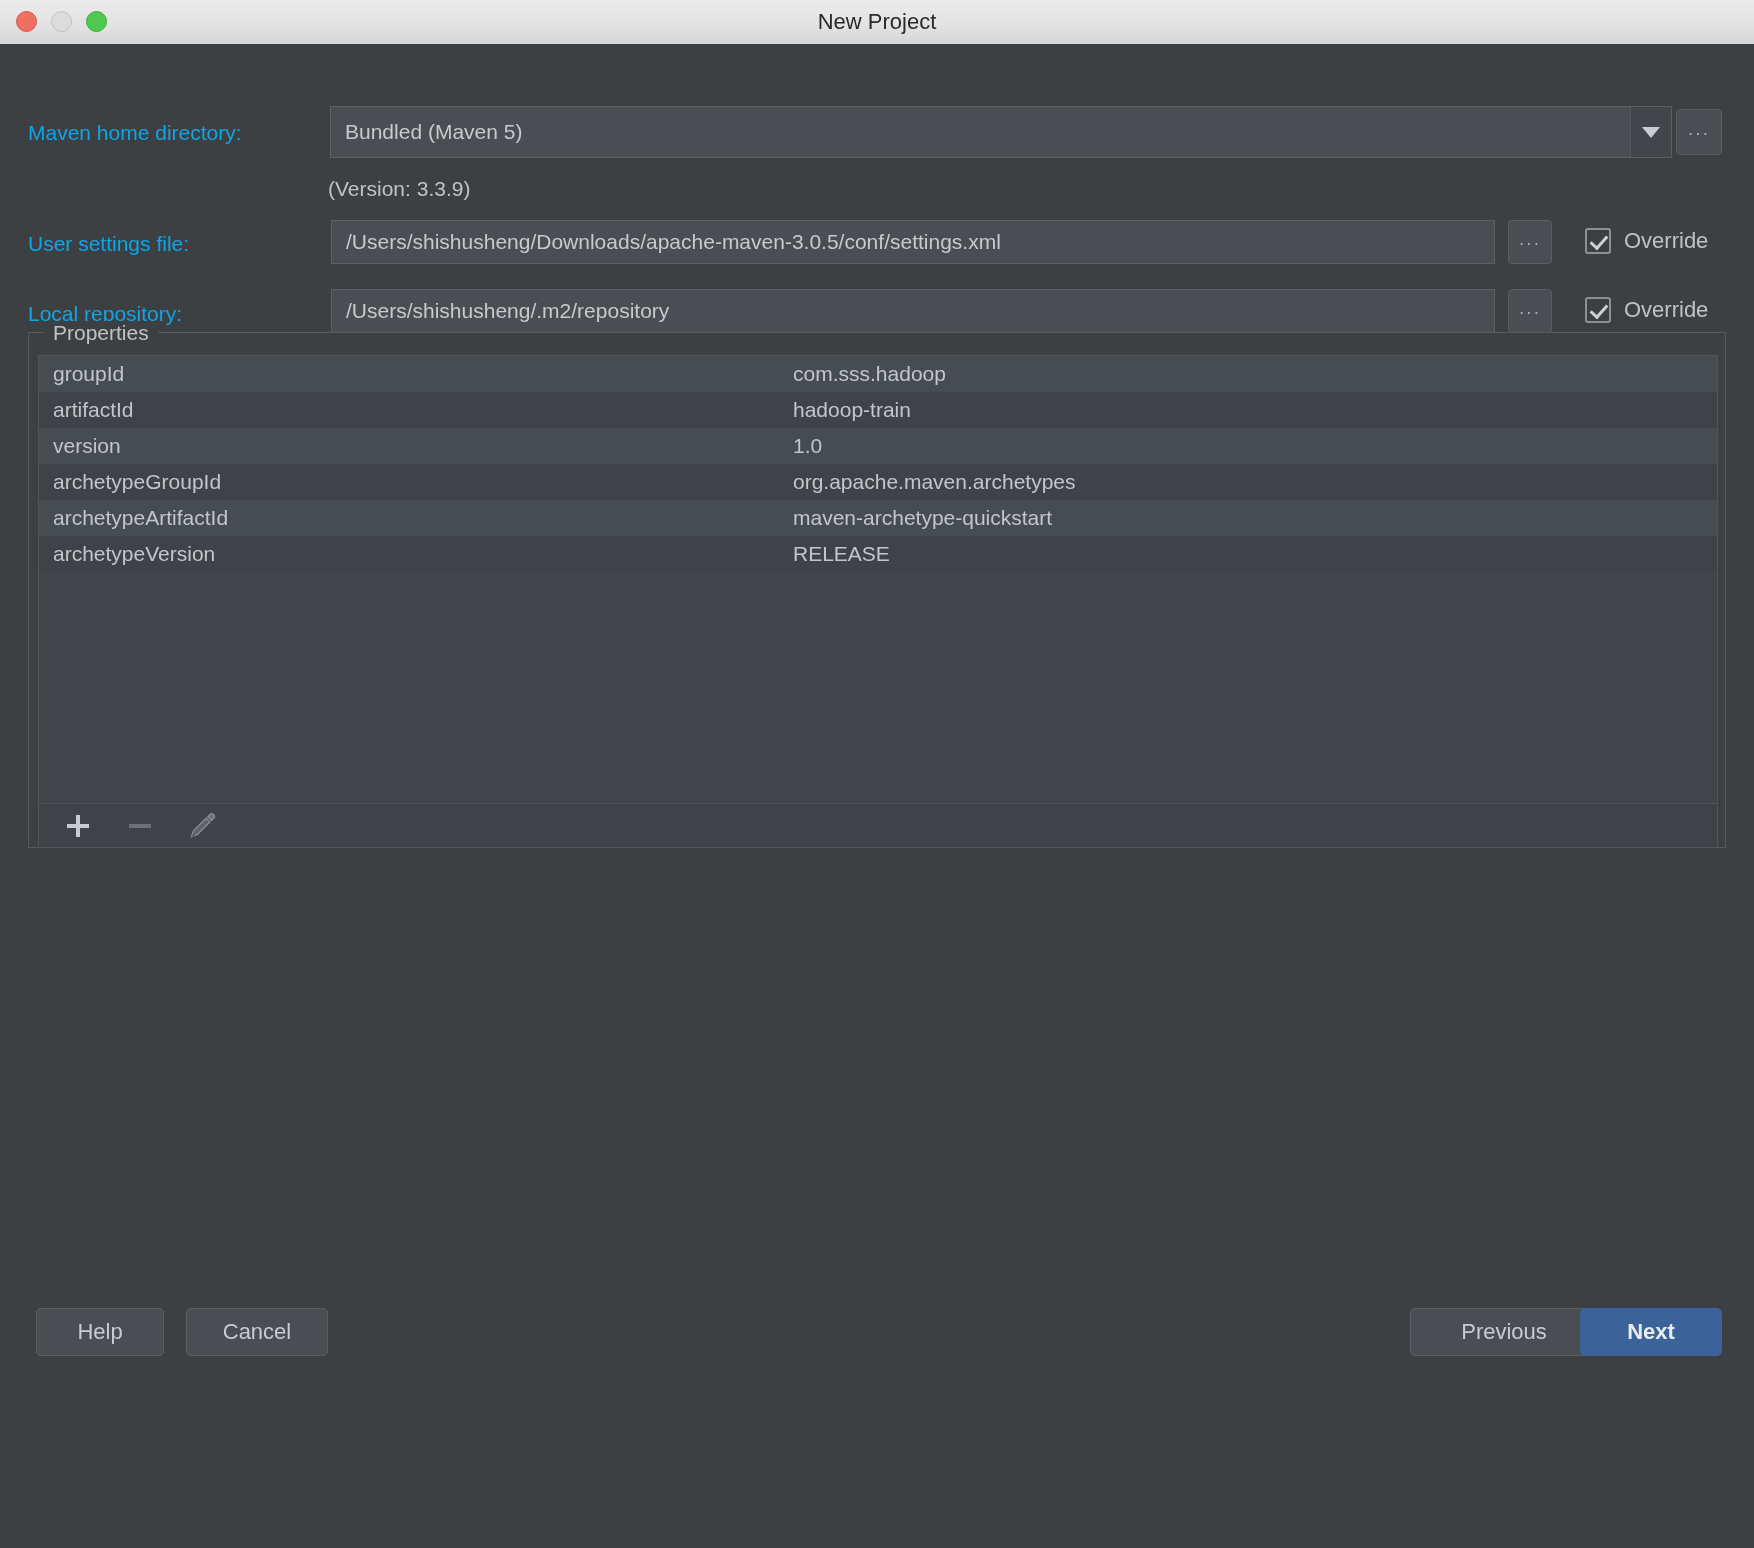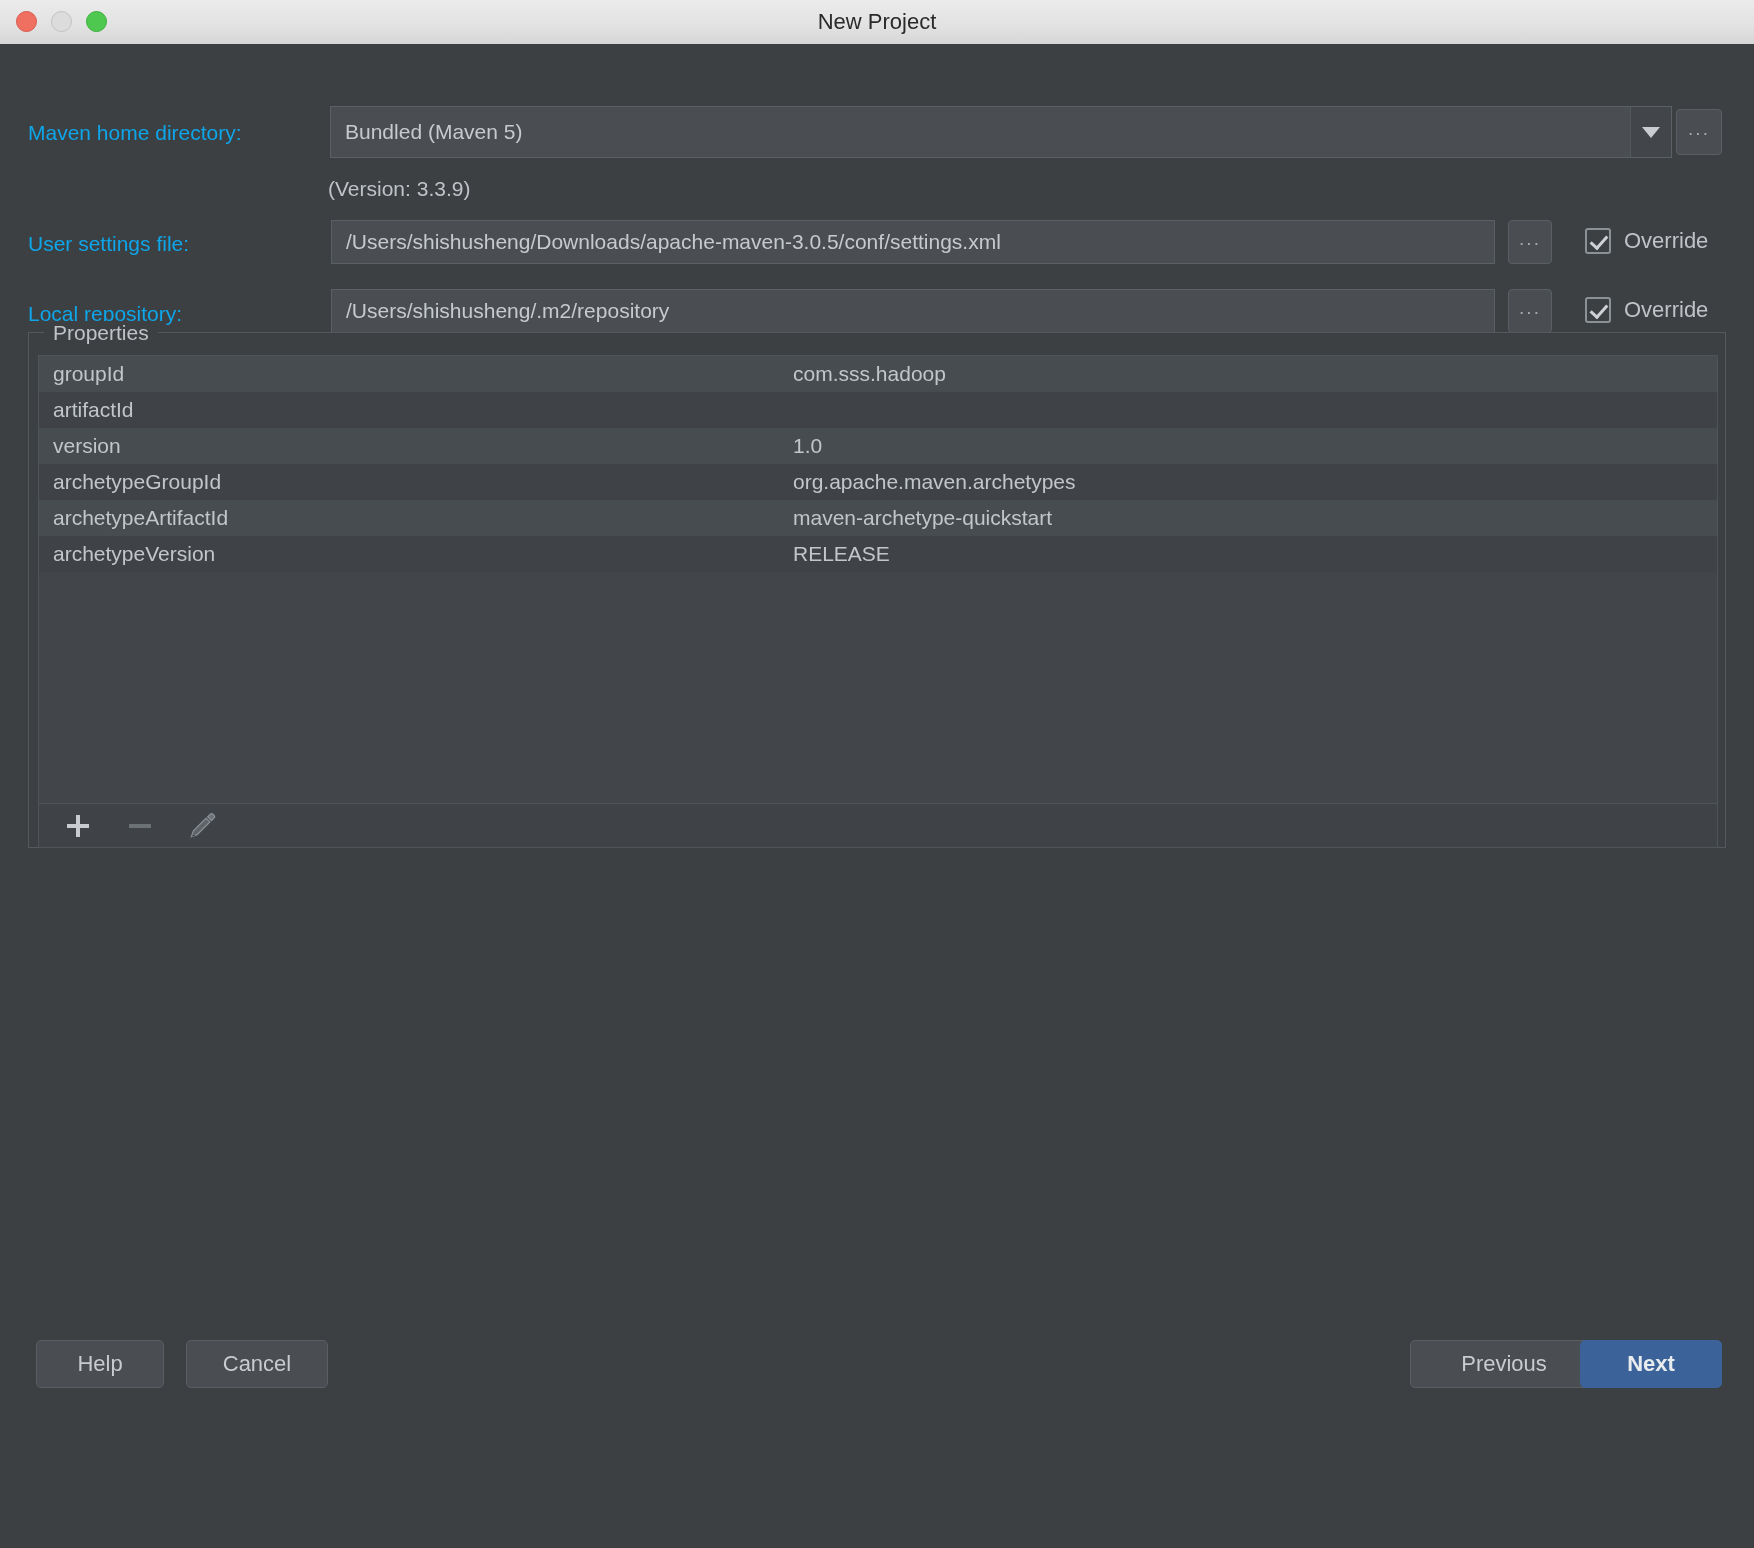--- a/index.html
+++ b/index.html
@@ -248,21 +248,20 @@
     height: 48px;
     background: #4a4e52;
     border: 1px solid #5a5f63;
     border-radius: 5px;
     box-sizing: border-box;
     color: #c8ccd0;
     font-size: 22px;
     display: flex;
     align-items: center;
     justify-content: center;
-    margin-top: 32px;
   }
   .btn.primary {
     background: #3b6399;
     border: 1px solid #3b6399;
     color: #e8ecef;
   }
 </style>
 </head>
 <body>
 
@@ -315,20 +314,21 @@
   <div class="group-title">Properties</div>
 
   <div class="table-wrap">
     <div id="prop-rows">
         <div class="prop-row alt">
           <div class="prop-key">groupId</div>
           <div class="prop-val">com.sss.hadoop</div>
         </div>
         <div class="prop-row norm">
           <div class="prop-key">artifactId</div>
+          <div class="prop-val">hadoop-train</div>
         </div>
         <div class="prop-row alt">
           <div class="prop-key">version</div>
           <div class="prop-val">1.0</div>
         </div>
         <div class="prop-row norm">
           <div class="prop-key">archetypeGroupId</div>
           <div class="prop-val">org.apache.maven.archetypes</div>
         </div>
         <div class="prop-row alt">

